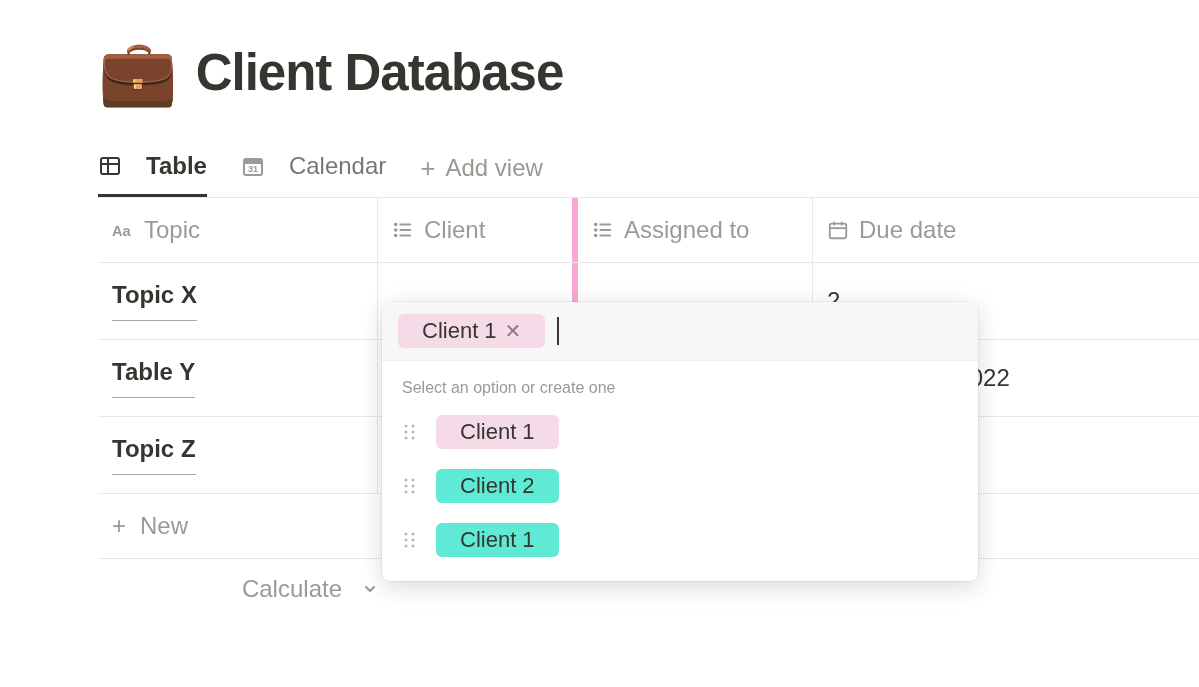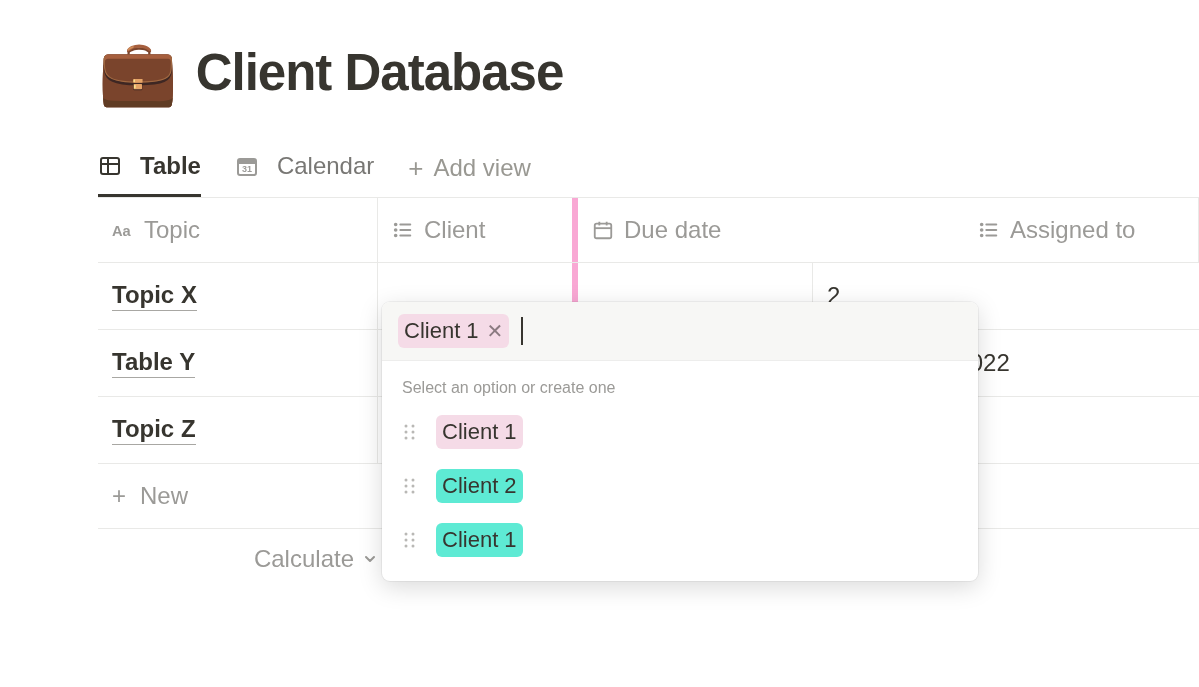--- a/index.html
+++ b/index.html
@@ -13,66 +13,66 @@
   }
   .page { padding: 40px 0 0 98px; }
 
   
   .title-row { display: flex; align-items: center; gap: 18px; margin-bottom: 48px; }
   .title-icon { font-size: 64px; line-height: 1; }
   .title-text { font-size: 51px; font-weight: 800; letter-spacing: -1px; color: #37352f; }
 
   
   .view-tabs { display: flex; align-items: center; gap: 34px; font-size: 24px; margin-bottom: 0; }
-  .view-tab { display: flex; align-items: center; gap: 18px; padding-bottom: 14px; cursor: pointer; color: #787774; border-bottom: 3px solid transparent; }
+  .view-tab { display: flex; align-items: center; gap: 24px; padding-bottom: 14px; cursor: pointer; color: #787774; border-bottom: 3px solid transparent; }
   .view-tab.active { color: #37352f; border-bottom: 3px solid #37352f; font-weight: 600; }
   .view-tab .vt-icon { display: inline-flex; }
   .add-view { display: flex; align-items: center; gap: 10px; color: #999892; padding-bottom: 14px; cursor: pointer; }
   .add-view .plus { font-size: 26px; line-height: 1; }
 
   
   .table { border-top: 1px solid #e9e9e7; }
   .table-header, .table-row {
     display: flex;
     border-bottom: 1px solid #e9e9e7;
   }
   .th, .td { padding: 18px 14px; display: flex; align-items: center; gap: 10px; font-size: 24px; }
   .th { color: #9b9a97; font-weight: 400; }
   .col-topic { width: 280px; border-right: 1px solid #e9e9e7; }
   .col-client { width: 200px; border-right: 6px solid #f9a8d4; }
   .col-assigned { width: 235px; border-right: 1px solid #e9e9e7; }
   .col-due { flex: 1; }
-  .td .topic-text { font-weight: 600; border-bottom: 1px solid #a8a7a3; padding-bottom: 1px; }
+  .td .topic-text { font-weight: 600; border-bottom: 1px solid #a8a7a3; padding-bottom: 11px; }
   .td.due-cell { color: #37352f; }
 
   .new-row { display: flex; align-items: center; gap: 14px; padding: 18px 14px; color: #9b9a97; border-bottom: 1px solid #e9e9e7; font-size: 24px; cursor: pointer; }
   .new-row .plus { font-size: 24px; }
 
-  .calculate { padding: 16px 0 0 0; text-align: right; width: 280px; color: #9b9a97; font-size: 24px; display: flex; justify-content: flex-end; align-items: center; gap: 8px; }
+  .calculate { padding: 16px 0 0 0; text-align: right; width: 280px; color: #9b9a97; font-size: 24px; display: flex; justify-content: flex-end; align-items: center; gap: 20px; }
 
   
   .popover {
     position: absolute;
     left: 382px; top: 302px;
     width: 596px;
     background: #fff;
     border-radius: 8px;
     box-shadow: 0 6px 24px rgba(0,0,0,0.15), 0 0 0 1px rgba(15,15,15,0.05);
     z-index: 10;
   }
   .popover-input {
     background: #f7f7f5;
     border-bottom: 1px solid #ededec;
     padding: 12px 16px;
     display: flex; align-items: center; gap: 12px;
     border-radius: 8px 8px 0 0;
   }
   .tag {
     display: inline-flex; align-items: center; gap: 8px;
-    padding: 4px 6px; border-radius: 6px;
+    padding: 4px 24px; border-radius: 6px;
     font-size: 22px;
   }
   .tag.pink { background: #f5dbe7; color: #37352f; }
   .tag.yellow { background: #5eead4; color: #37352f; }
   .tag .x { color: #8a7a80; cursor: pointer; font-size: 20px; }
   .cursor-bar { width: 2px; height: 28px; background: #37352f; }
 
   .popover-help { padding: 18px 20px 8px; color: #9b9a97; font-size: 16px; }
   .option-row { display: flex; align-items: center; gap: 18px; padding: 10px 20px; cursor: pointer; }
   .drag-handle { color: #b9b8b5; display: inline-flex; }
@@ -134,43 +134,43 @@
               <line x1="9" y1="6" x2="20" y2="6"></line>
               <line x1="9" y1="12" x2="20" y2="12"></line>
               <line x1="9" y1="18" x2="20" y2="18"></line>
               <circle cx="4" cy="6" r="1" fill="#9b9a97"></circle>
               <circle cx="4" cy="12" r="1" fill="#9b9a97"></circle>
               <circle cx="4" cy="18" r="1" fill="#9b9a97"></circle>
             </svg>
         </span>
         <span>Client</span>
       </div>
-      <div class="th col-due">
-        <span>
-          <svg width="22" height="22" viewBox="0 0 24 24" fill="none" stroke="#9b9a97" stroke-width="2">
-              <rect x="3" y="5" width="18" height="16" rx="2"></rect>
-              <line x1="3" y1="10" x2="21" y2="10"></line>
-              <line x1="8" y1="3" x2="8" y2="7"></line>
-              <line x1="16" y1="3" x2="16" y2="7"></line>
-            </svg>
-        </span>
-        <span>Due date</span>
-      </div>
       <div class="th col-assigned">
         <span>
           <svg width="22" height="22" viewBox="0 0 24 24" fill="none" stroke="#9b9a97" stroke-width="2" stroke-linecap="round">
               <line x1="9" y1="6" x2="20" y2="6"></line>
               <line x1="9" y1="12" x2="20" y2="12"></line>
               <line x1="9" y1="18" x2="20" y2="18"></line>
               <circle cx="4" cy="6" r="1" fill="#9b9a97"></circle>
               <circle cx="4" cy="12" r="1" fill="#9b9a97"></circle>
               <circle cx="4" cy="18" r="1" fill="#9b9a97"></circle>
             </svg>
         </span>
         <span>Assigned to</span>
+      </div>
+      <div class="th col-due">
+        <span>
+          <svg width="22" height="22" viewBox="0 0 24 24" fill="none" stroke="#9b9a97" stroke-width="2">
+              <rect x="3" y="5" width="18" height="16" rx="2"></rect>
+              <line x1="3" y1="10" x2="21" y2="10"></line>
+              <line x1="8" y1="3" x2="8" y2="7"></line>
+              <line x1="16" y1="3" x2="16" y2="7"></line>
+            </svg>
+        </span>
+        <span>Due date</span>
       </div>
     </div>
 
     <div class="table-row">
       <div class="td col-topic">
         <span class="topic-text">Topic X</span>
       </div>
       <div class="td col-client"></div>
       <div class="td col-assigned"></div>
       <div class="td col-due due-cell">

